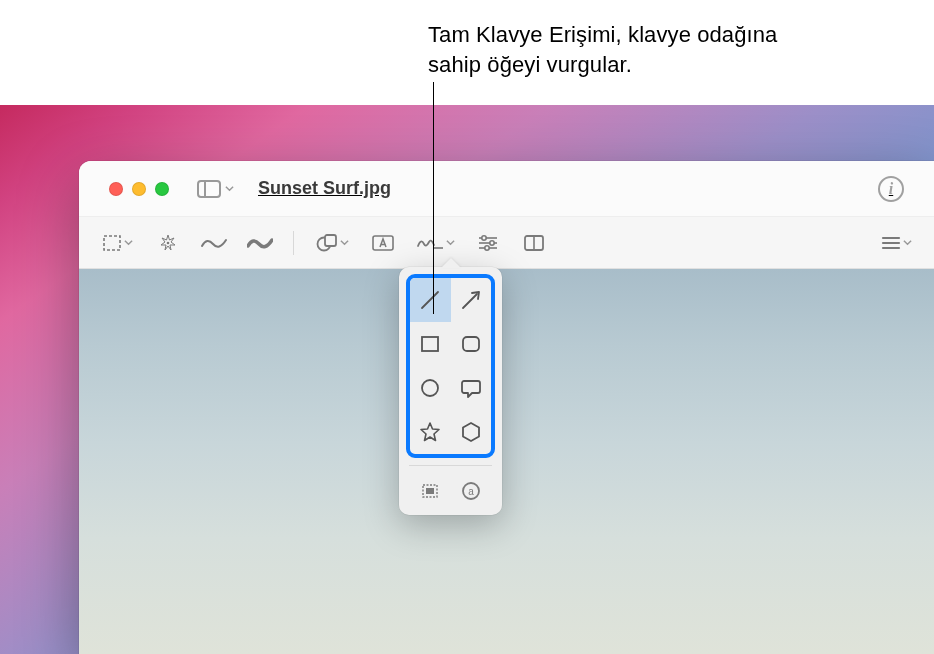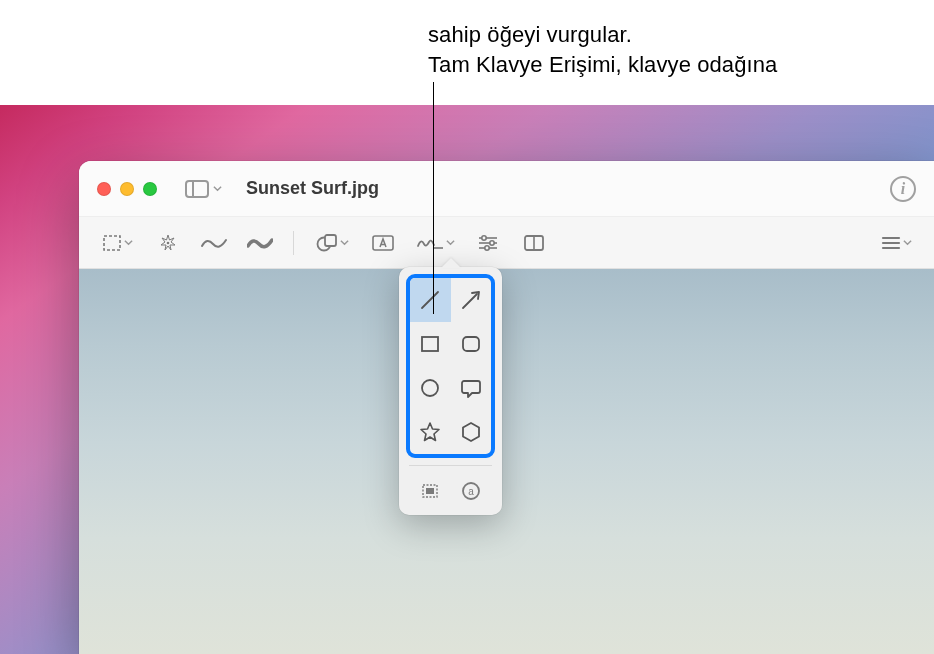--- a/index.html
+++ b/index.html
@@ -45,24 +45,25 @@
       bottom: 0;
       background: #f6f6f6;
       border-radius: 12px 0 0 0;
       box-shadow: 0 20px 60px rgba(0,0,0,0.35), 0 0 0 1px rgba(0,0,0,0.05);
       overflow: visible;
     }
     .titlebar {
       height: 56px;
       display: flex;
       align-items: center;
-      padding: 0 18px;
+      padding: 0 30px;
       background: #fbfbfb;
       border-radius: 12px 0 0 0;
       border-bottom: 1px solid rgba(0,0,0,0.05);
+      text-decoration: underline;
     }
     .traffic-lights {
       display: flex;
       gap: 9px;
       margin-right: 28px;
     }
     .traffic-light {
       width: 14px;
       height: 14px;
       border-radius: 50%;
@@ -183,22 +184,22 @@
       display: flex; align-items: center; justify-content: center;
       color: #6a6a6a;
     }
     svg { display: block; }
     .chev { width: 9px; height: 9px; }
   </style>
 </head>
 <body>
 
 <div class="annotation">
+  <div>Tam Klavye Erişimi, klavye odağına</div>
   <div>sahip öğeyi vurgular.</div>
-  <div>Tam Klavye Erişimi, klavye odağına</div>
 </div>
 <div class="callout-line"></div>
 
 <div class="desktop">
   <div class="window">
 
     <div class="titlebar">
       <div class="traffic-lights">
         <div class="traffic-light tl-close"></div>
         <div class="traffic-light tl-min"></div>

